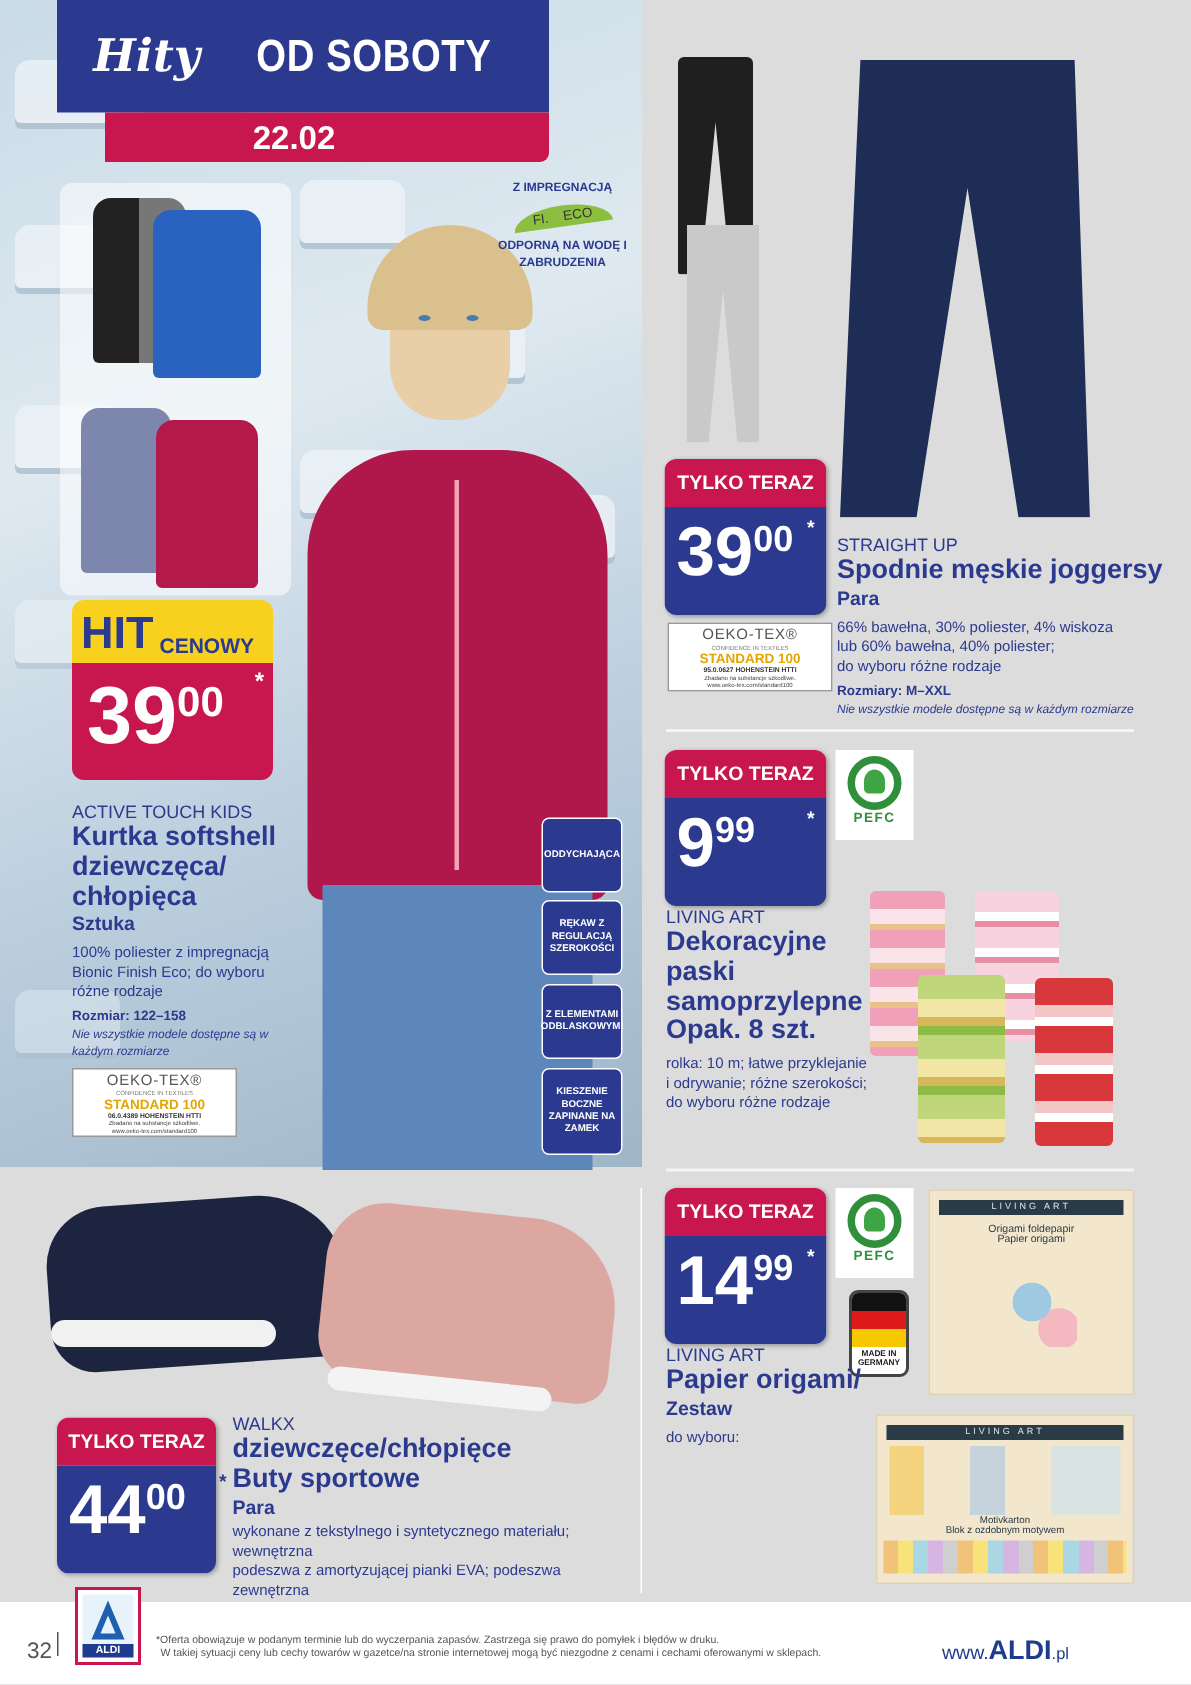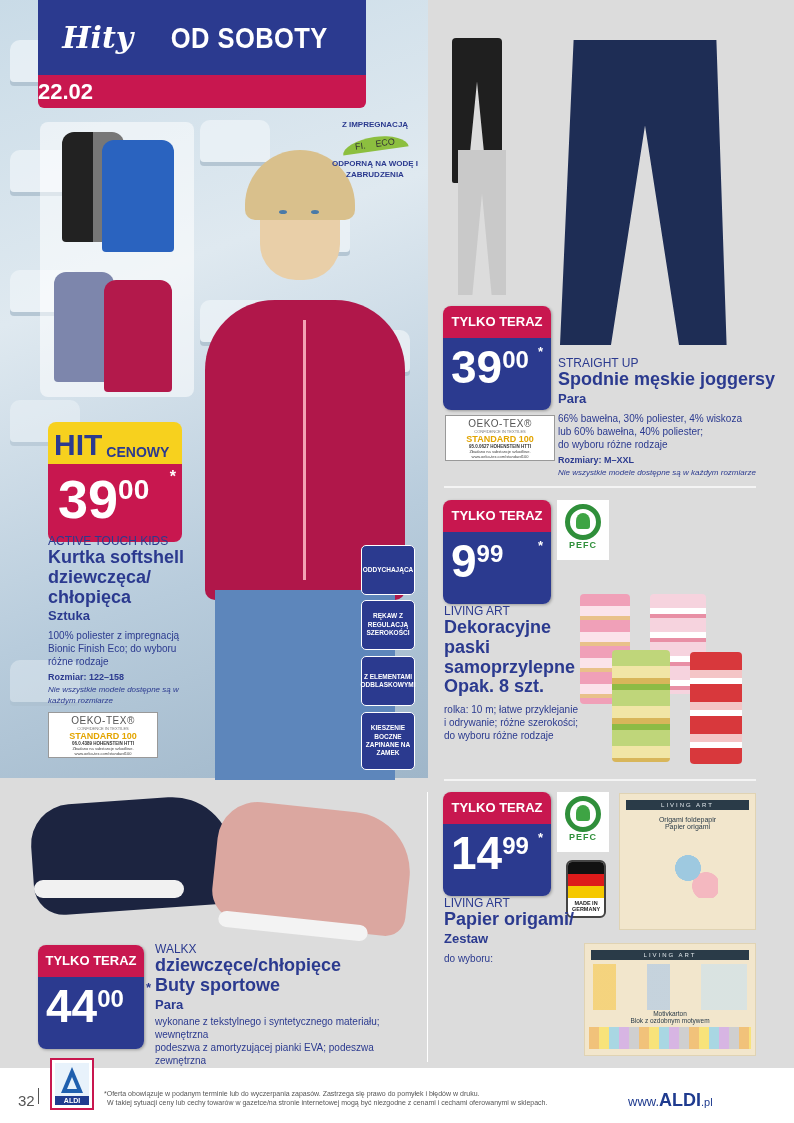--- a/index.html
+++ b/index.html
@@ -5,29 +5,29 @@
   * { box-sizing: border-box; margin: 0; padding: 0; }
   body { width: 794px; height: 1123px; background: #dcdcdc; font-family: "Liberation Sans", sans-serif; position: relative; overflow: hidden; color: #2a3a8c; }
   .abs { position: absolute; }
   
   .hero { left: 0; top: 0; width: 428px; height: 778px; background: linear-gradient(160deg, #c9dbe7 0%, #dfe9f0 35%, #b8ccdc 70%, #9fb6c9 100%); overflow: hidden; }
   .seat { position: absolute; width: 70px; height: 42px; background: #eef4f8; border-radius: 10px 10px 4px 4px; box-shadow: 0 4px 0 #a9bccb; opacity: .75; }
   .header-banner { left: 38px; top: 0; width: 328px; height: 108px; border-radius: 0 0 6px 6px; overflow: hidden; }
   .hb-top { height: 75px; background: #2b3a8f; color: #fff; display: flex; align-items: center; justify-content: center; gap: 24px; }
   .hb-top .script { font-family: "DejaVu Serif", serif; font-style: italic; font-weight: bold; font-size: 30px; }
   .hb-top .caps { font-weight: bold; font-size: 30px; letter-spacing: .5px; transform: scaleX(.85); }
-  .hb-bot { height: 33px; background: #c8174f; color: #fff; font-weight: bold; font-size: 22px; text-align: left; padding-right: 44px; line-height: 33px; }
+  .hb-bot { height: 33px; background: #c8174f; color: #fff; font-weight: bold; font-size: 22px; text-align: center; padding-right: 44px; line-height: 33px; margin-left: 32px; }
   .jacket-panel { left: 40px; top: 122px; width: 154px; height: 275px; background: rgba(255,255,255,.55); border-radius: 8px; }
   .jacket { position: absolute; border-radius: 12px 12px 4px 4px; }
   .impreg { left: 330px; top: 120px; width: 90px; text-align: center; font-size: 8px; font-weight: bold; color: #2b3a8f; }
   .swoosh { width: 66px; height: 14px; margin: 8px auto; background: #8cbf3f; border-radius: 50% 50% 50% 50% / 100% 100% 0 0; transform: rotate(-8deg); position: relative; font-size: 9px; color: #333; text-align: center; line-height: 14px; font-weight: normal; }
   .girl { left: 205px; top: 150px; width: 200px; height: 628px; }
   .feature-box { position: absolute; left: 361px; width: 54px; background: #2b3a8f; border: 1px solid #fff; border-radius: 5px; color: #fff; font-size: 6.5px; font-weight: bold; text-align: center; display: flex; align-items: center; justify-content: center; line-height: 1.3; padding: 2px; }
   
-  .hit-badge { left: 48px; top: 422px; width: 134px; height: 120px; border-radius: 8px; overflow: hidden; }
+  .hit-badge { left: 48px; top: 400px; width: 134px; height: 120px; border-radius: 8px; overflow: hidden; }
   .hit-top { background: #f7d11e; height: 42px; display: flex; align-items: flex-end; padding: 0 0 4px 6px; gap: 4px; }
   .hit-top .hit { font-weight: bold; font-size: 30px; color: #2b3a8f; line-height: 1; }
   .hit-top .cen { font-weight: bold; font-size: 14px; color: #2b3a8f; }
   .hit-bot { background: #c8174f; height: 78px; color: #fff; padding: 8px 10px; position: relative; }
   .price-int { font-weight: bold; font-size: 54px; line-height: 1; display: inline-block; }
   .price-dec { font-weight: bold; font-size: 28px; line-height: 1; vertical-align: top; display: inline-block; margin-top: 4px; }
   .star { position: absolute; right: 6px; top: 4px; font-size: 16px; font-weight: bold; }
   .tt-badge { width: 108px; border-radius: 8px; overflow: hidden; box-shadow: 1px 1px 3px rgba(0,0,0,.3); }
   .tt-top { background: #c8174f; color: #fff; font-weight: bold; font-size: 13px; text-align: center; height: 32px; line-height: 32px; }
   .tt-bot { background: #2b3a8f; color: #fff; height: 72px; padding: 6px 8px; position: relative; }

